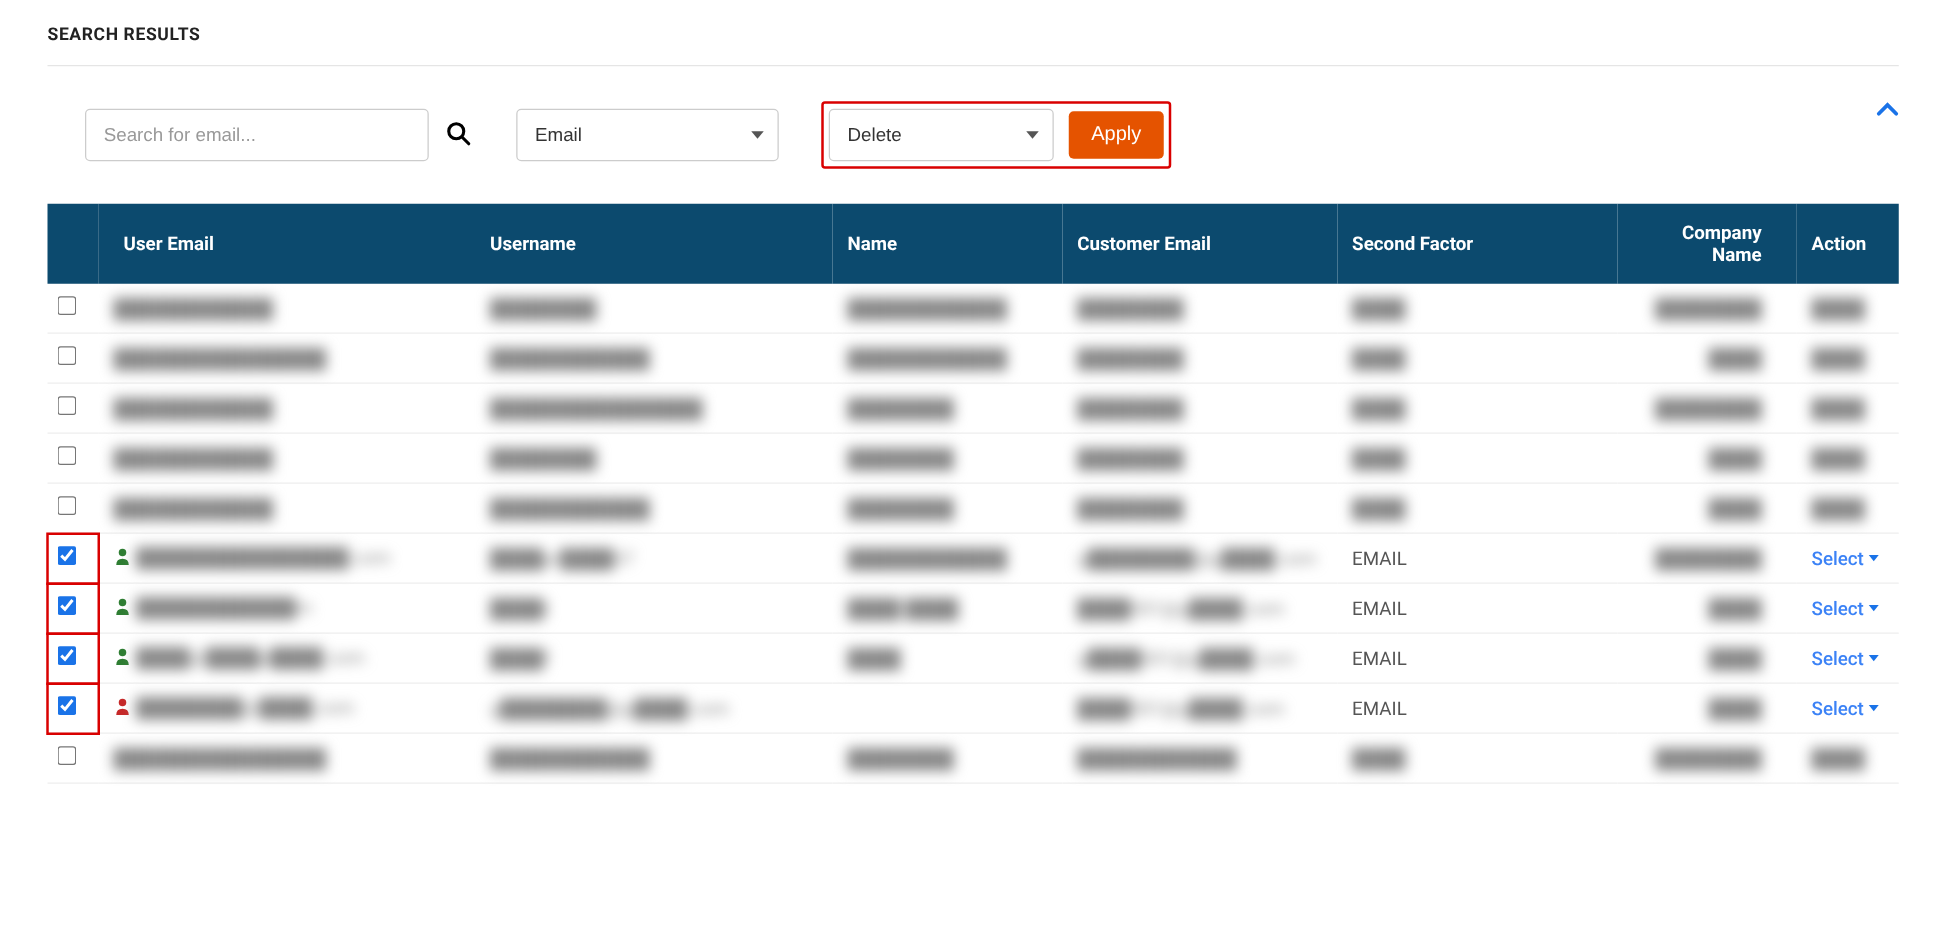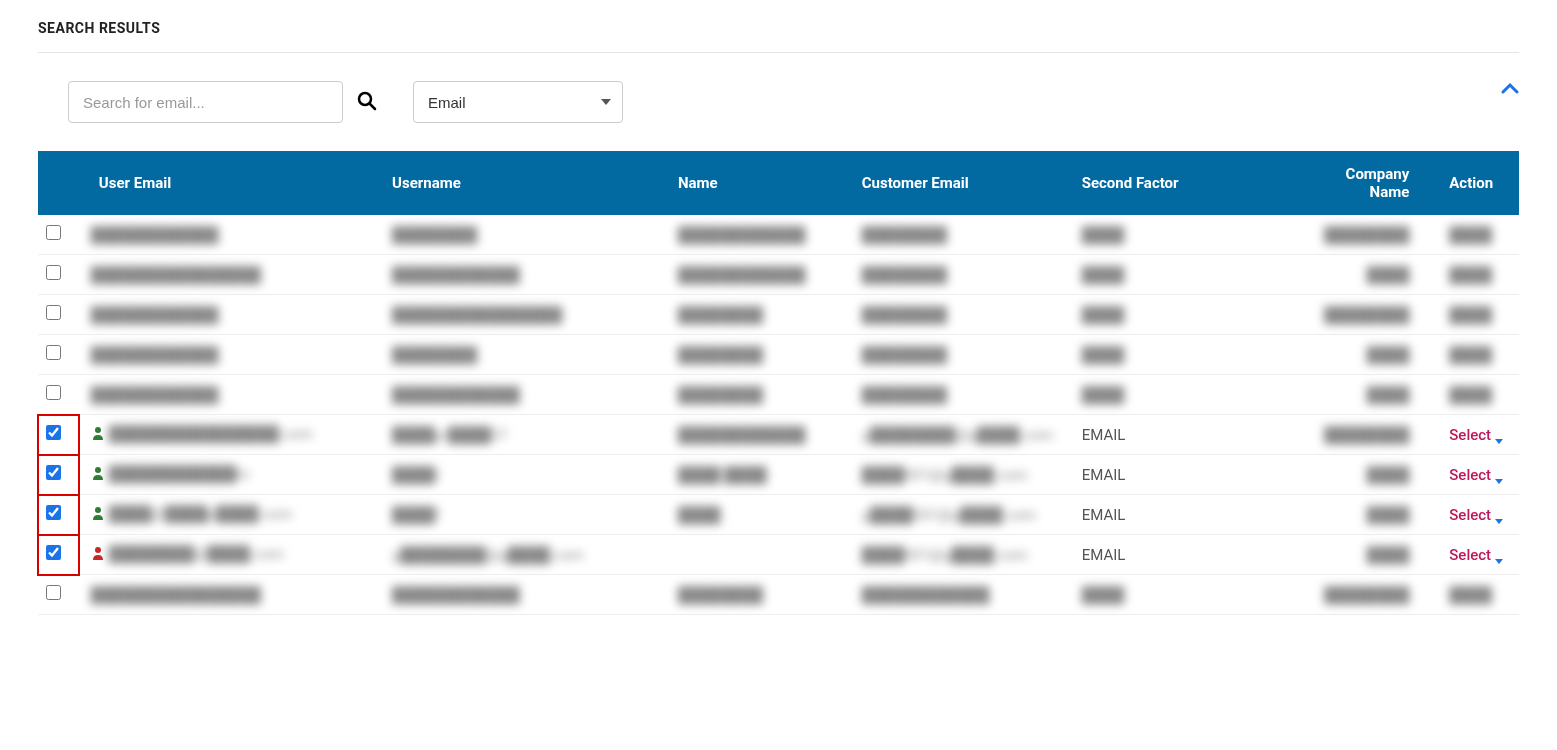--- a/index.html
+++ b/index.html
@@ -118,21 +118,21 @@
     padding: 0 18px;
     font-size: 16px;
     cursor: pointer;
   }
   .gap-20 { margin-left: 26px; }
   .table {
     width: 100%;
     border-collapse: collapse;
   }
   .table thead th {
-    background: #0369a1;
+    background: #0c4a6e;
     color: #fff;
     text-align: left;
     font-weight: 700;
     font-size: 15px;
     padding: 14px 12px;
   }
   .th-checkbox { width: 40px; }
   .th-useremail { width: 295px; padding-left: 20px !important; }
   .th-username { width: 280px; }
   .th-name { width: 180px; }
@@ -167,25 +167,25 @@
     filter: blur(5px);
     color: #888;
     display: inline-block;
   }
   .person-icon {
     display: inline-block;
     margin-right: 4px;
     vertical-align: middle;
   }
   .select-link {
-    color: #be185d;
+    color: #3b82f6;
     cursor: pointer;
     font-weight: 500;
     display: inline-flex;
-    align-items: flex-end;
+    align-items: center;
     gap: 4px;
   }
   .caret-down {
     display: inline-block;
     width: 0;
     height: 0;
     border-left: 4px solid transparent;
     border-right: 4px solid transparent;
     border-top: 5px solid #1a73e8;
   }
@@ -221,20 +221,28 @@
         </svg>
     </button>
 
     <div class="dropdown-wrapper">
       <select class="select-control email-select">
         <option>Email</option>
       </select>
     </div>
 
 
+    <div class="group-highlight">
+      <div class="dropdown-wrapper">
+        <select class="select-control action-select">
+          <option>Delete</option>
+        </select>
+      </div>
+      <button class="apply-btn">Apply</button>
+    </div>
   </div>
 
   <table class="table">
     <thead>
       <tr>
         <th class="th-checkbox"></th>
         <th class="th-useremail">User Email</th>
         <th class="th-username">Username</th>
         <th class="th-name">Name</th>
         <th class="th-customer">Customer Email</th>

